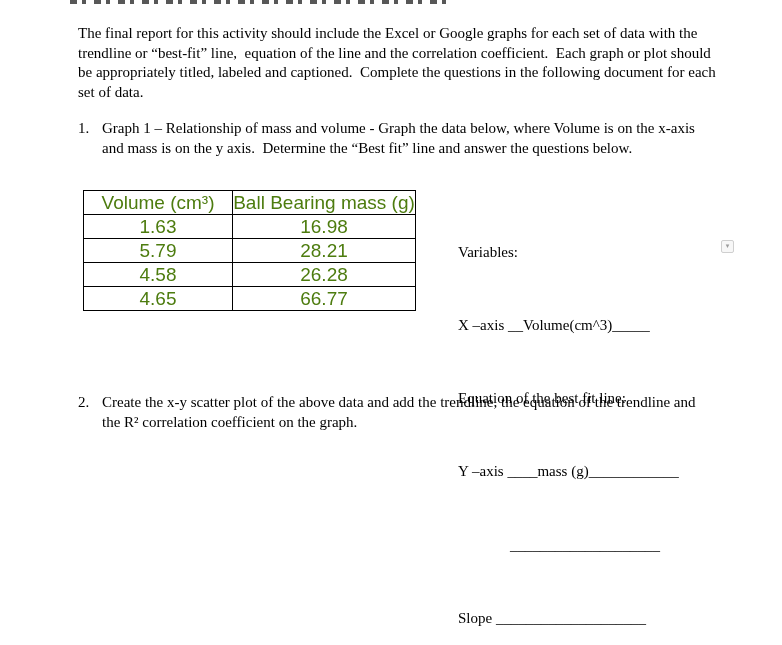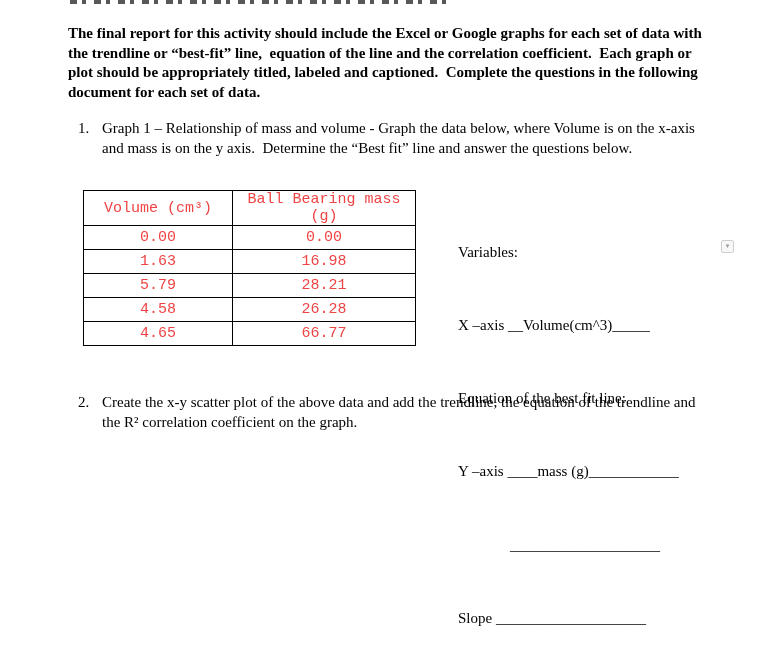--- a/index.html
+++ b/index.html
@@ -29,23 +29,22 @@
       #3a3a3a 12px 16px, transparent 16px 24px);
     opacity: 0.85;
   }
   .para {
     position: absolute;
     white-space: pre-wrap;
     line-height: 19.5px;
   }
   .intro {
     top: 24px;
-    left: 68px;
+    left: 78px;
     width: 650px;
-    font-weight: bold;
   }
   .list-item-number {
     position: absolute;
     width: 20px;
   }
   .num1 { top: 119px; left: 78px; }
   .num2 { top: 393px; left: 78px; }
   .item1-text {
     top: 119px;
     left: 102px;
@@ -54,23 +53,23 @@
   .item2-text {
     top: 393px;
     left: 102px;
     width: 600px;
   }
   .data-table {
     position: absolute;
     top: 190px;
     left: 83px;
     border-collapse: collapse;
-    font-size: 15px;
-    font-family: Liberation Mono, monospace;
-    color: #ef4444;
+    font-size: 19px;
+    font-family: Liberation Sans, sans-serif;
+    color: #4d7c0f;
   }
   .data-table td, .data-table th {
     border: 1px solid #000000;
     text-align: center;
     vertical-align: middle;
     font-weight: normal;
     padding: 0;
     height: 23px;
   }
   .data-table .col-volume { width: 148px; }
@@ -119,24 +118,20 @@
   <div class="para list-item-number num1">1.</div>
   <div class="para item1-text">Graph 1 – Relationship of mass and volume - Graph the data below, where Volume is on the x-axis and mass is on the y axis.  Determine the “Best fit” line and answer the questions below.</div>
 
   <table class="data-table">
     <tbody>
         <tr>
       <th class="col-volume">Volume (cm³)</th>
       <th class="col-mass">Ball Bearing mass (g)</th>
     </tr>
     <tr>
-      <td>0.00</td>
-      <td>0.00</td>
-    </tr>
-    <tr>
       <td>1.63</td>
       <td>16.98</td>
     </tr>
     <tr>
       <td>5.79</td>
       <td>28.21</td>
     </tr>
     <tr>
       <td>4.58</td>
       <td>26.28</td>

